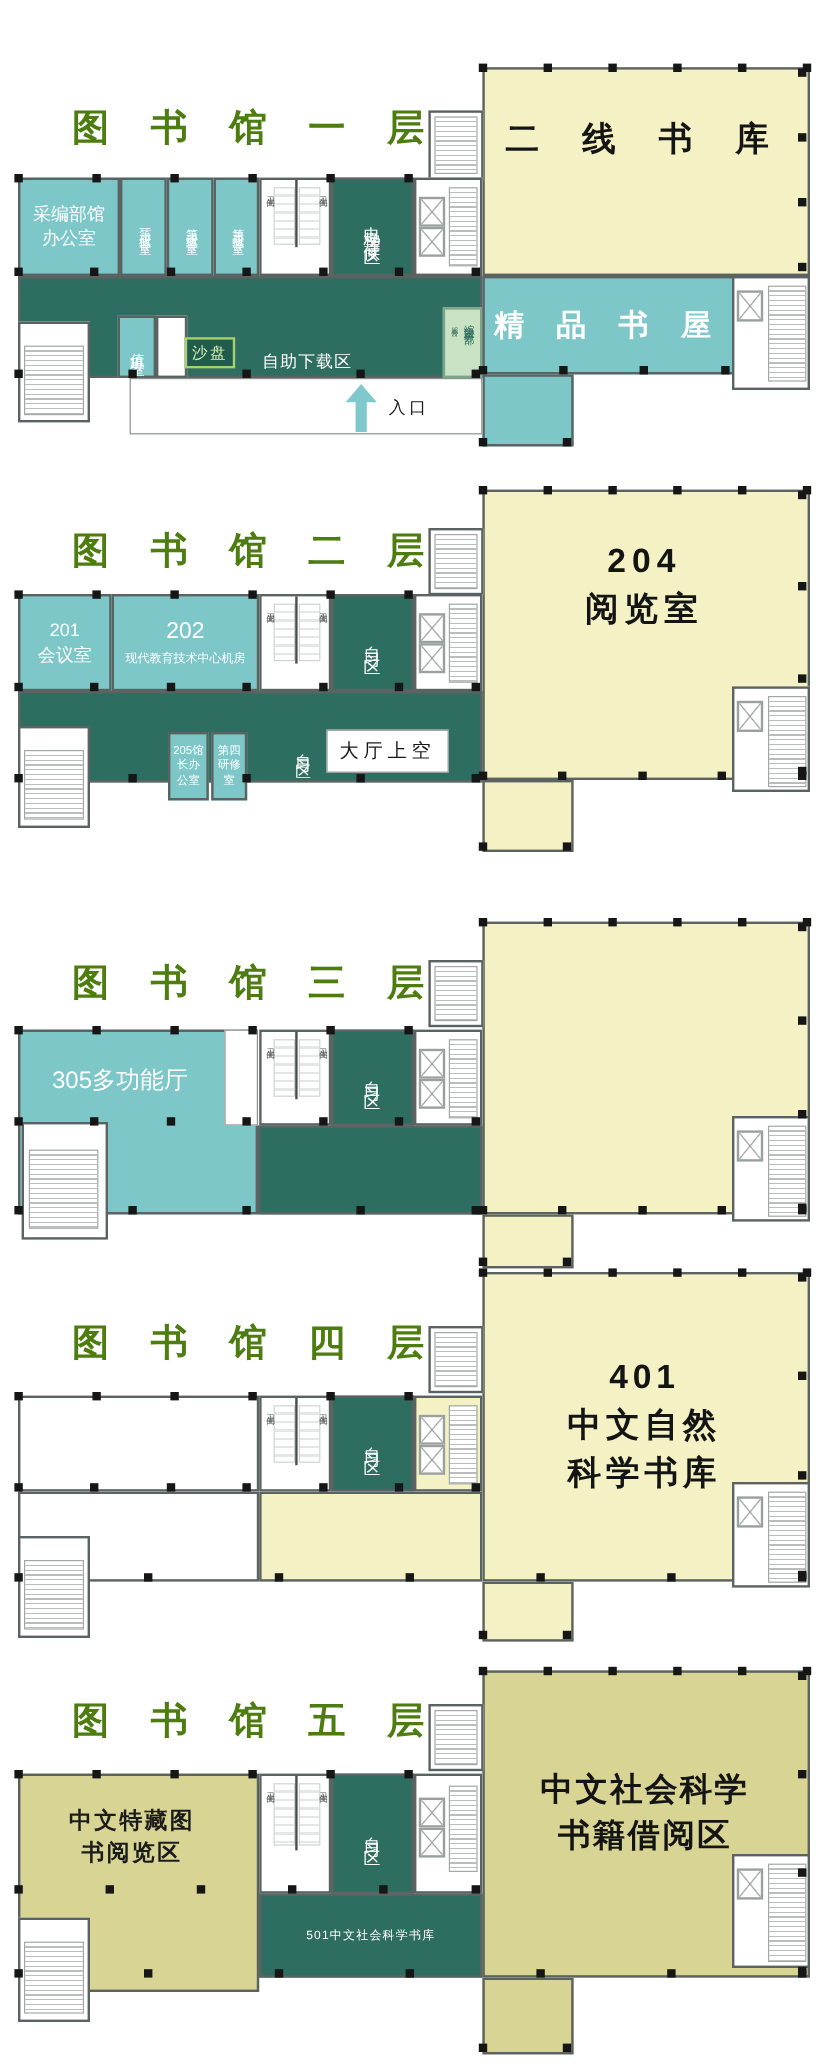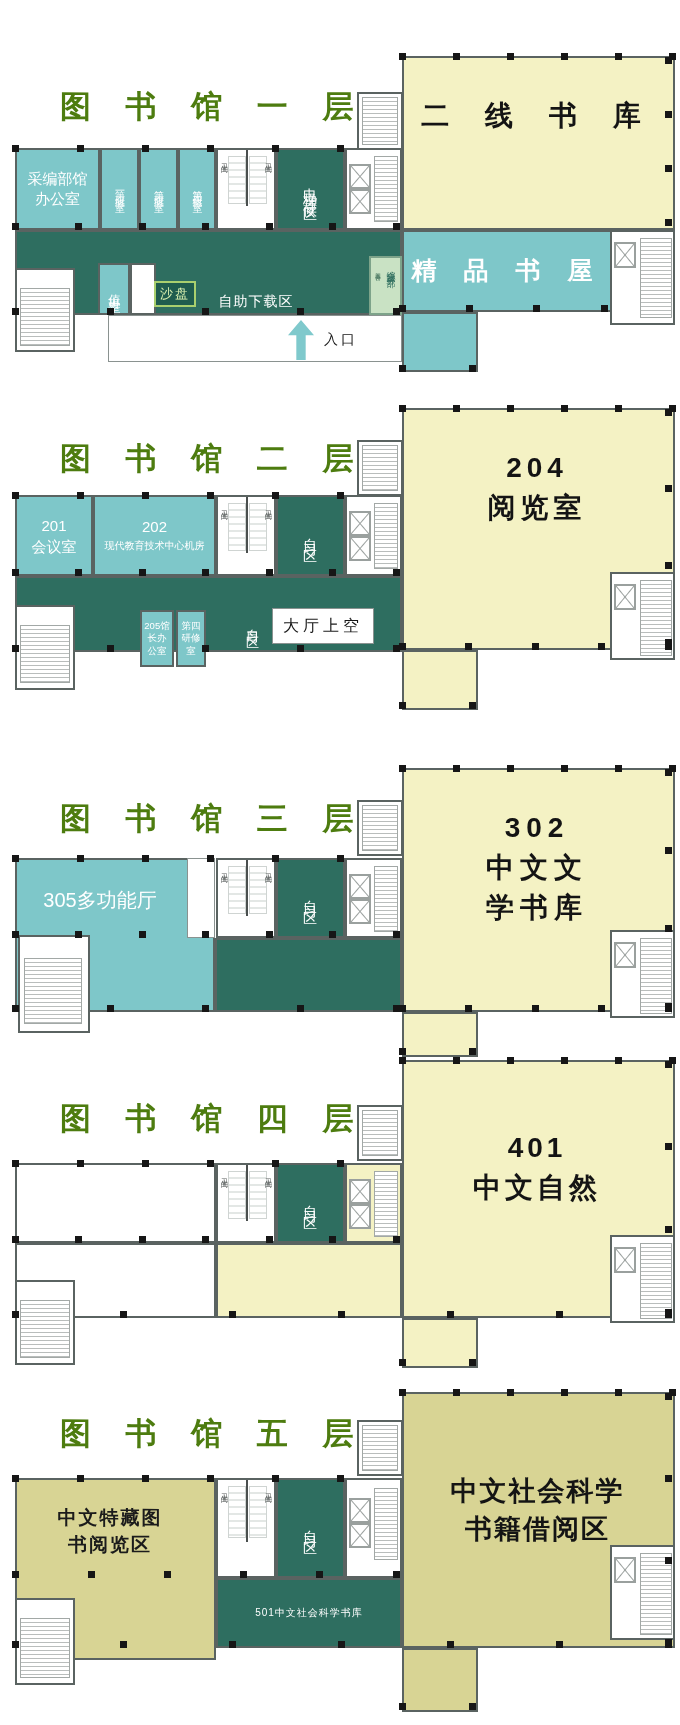--- a/index.html
+++ b/index.html
@@ -116,21 +116,21 @@
   <div class="stairs" style="left:362px;top:445px;width:36px;height:46px;"></div>
 
   <div class="room teal" style="left:15px;top:495px;width:78px;height:81px;">
     <div class="lbl" style="flex-direction:column;width:100%;height:100%;font-size:15px;line-height:1.4;">
       <span>201</span>
       <span>会议室</span>
     </div>
   </div>
   <div class="room teal" style="left:93px;top:495px;width:123px;height:81px;">
     <div class="lbl" style="flex-direction:column;width:100%;height:100%;">
-      <span style="font-size:15px;">202</span>
+      <span style="font-size:19px;">202</span>
       <span style="font-size:10px;margin-top:4px;font-family:Liberation Mono, monospace;">现代教育技术中心机房</span>
     </div>
   </div>
 
   <div class="wc-box" style="left:216px;top:495px;width:60px;height:81px;">
     <div class="stalls" style="left:10px;top:6px;width:16px;height:46px;"></div>
     <div class="stalls" style="left:31px;top:6px;width:16px;height:46px;"></div>
     <div class="wc-div" style="left:28px;top:0;height:56px;"></div>
     <div class="wc-lab" style="left:1px;top:8px;">卫生间</div>
     <div class="wc-lab" style="right:1px;top:8px;">卫生间</div>
@@ -153,25 +153,20 @@
   <div class="stairs" style="left:20px;top:625px;width:50px;height:58px;"></div>
 
   <div class="room white" style="left:610px;top:572px;width:65px;height:88px;"></div>
   <div class="elev" style="left:614px;top:584px;width:22px;height:26px;"></div>
   <div class="stairs" style="left:640px;top:580px;width:32px;height:76px;"></div>
 
   <div class="floor-title" style="left:60px;top:798px;">图 书 馆 三 层</div>
 
   <div class="room yellow" style="left:402px;top:768px;width:273px;height:244px;"></div>
   <div class="room yellow" style="left:402px;top:1012px;width:76px;height:45px;"></div>
-  <div class="abs bigname" style="left:412px;top:808px;width:250px;font-size:28px;letter-spacing:6px;">
-    <div>302</div>
-    <div>中文文</div>
-    <div>学书库</div>
-  </div>
 
   <div class="room white" style="left:357px;top:800px;width:46px;height:56px;"></div>
   <div class="stairs" style="left:362px;top:805px;width:36px;height:46px;"></div>
 
   <div class="room teal" style="left:15px;top:858px;width:200px;height:154px;"></div>
   <div class="room white thin" style="left:187px;top:858px;width:28px;height:80px;"></div>
   <div class="abs lbl" style="left:20px;top:880px;width:160px;height:40px;font-size:20px;">305多功能厅</div>
   <div class="room white" style="left:18px;top:935px;width:72px;height:98px;"></div>
   <div class="stairs" style="left:24px;top:958px;width:58px;height:66px;"></div>
 
@@ -196,20 +191,21 @@
   <div class="elev" style="left:614px;top:942px;width:22px;height:26px;"></div>
   <div class="stairs" style="left:640px;top:938px;width:32px;height:76px;"></div>
 
   <div class="floor-title" style="left:60px;top:1098px;">图 书 馆 四 层</div>
 
   <div class="room yellow" style="left:402px;top:1060px;width:273px;height:258px;"></div>
   <div class="room yellow" style="left:402px;top:1318px;width:76px;height:50px;"></div>
   <div class="abs bigname" style="left:412px;top:1128px;width:250px;font-size:28px;letter-spacing:4px;">
     <div>401</div>
     <div>中文自然</div>
+    <div>科学书库</div>
   </div>
 
   <div class="room white" style="left:357px;top:1105px;width:46px;height:56px;"></div>
   <div class="stairs" style="left:362px;top:1110px;width:36px;height:46px;"></div>
 
   <div class="room white" style="left:15px;top:1163px;width:201px;height:80px;"></div>
 
   <div class="wc-box" style="left:216px;top:1163px;width:60px;height:80px;">
     <div class="stalls" style="left:10px;top:6px;width:16px;height:46px;"></div>
     <div class="stalls" style="left:31px;top:6px;width:16px;height:46px;"></div>

